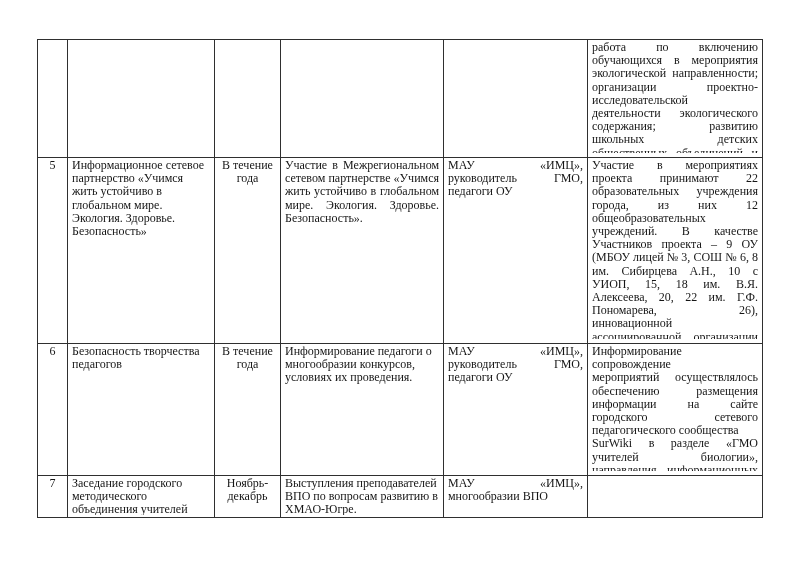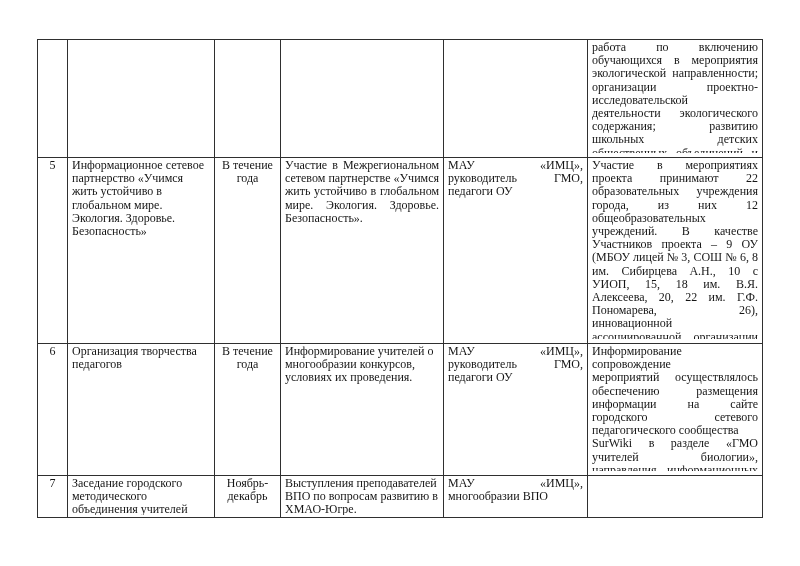--- a/index.html
+++ b/index.html
@@ -110,27 +110,27 @@
             <p class="just">Участие в мероприятиях проекта принимают 22 образовательных учреждения города, из них 12 общеобразовательных учреждений. В качестве Участников проекта – 9 ОУ (МБОУ лицей № 3, СОШ № 6, 8 им. Сибирцева А.Н., 10 с УИОП, 15, 18 им. В.Я. Алексеева, 20, 22 им. Г.Ф. Пономарева, 26), инновационной ассоциированной организации межрегионального партнерства – 3 ОУ (МБОУ СОШ № 32, 44, НШ «Прогимназия»)</p>
           </div>
         </td>
       </tr>
 
       <tr class="r6">
         <td class="c-num">
             <div class="clip">6</div>
           </td>
         <td class="c-act">
-            <div class="clip">Организация творчества педагогов</div>
+            <div class="clip">Безопасность творчества педагогов</div>
           </td>
         <td class="c-per">
             <div class="clip">В течение года</div>
           </td>
         <td class="c-part">
-            <div class="clip">Информирование учителей о многообразии конкурсов, условиях их проведения.</div>
+            <div class="clip">Информирование педагоги о многообразии конкурсов, условиях их проведения.</div>
           </td>
         <td class="c-resp">
             <div class="clip just">МАУ «ИМЦ», руководитель ГМО, педагоги ОУ</div>
           </td>
         <td class="c-res">
           <div class="clip">
             <p class="just">Информирование сопровождение</p>
             <p class="just">мероприятий осуществлялось обеспечению размещения информации на сайте городского сетевого педагогического сообщества</p>
             <p class="just">SurWiki в разделе «ГМО учителей биологии», направления информационных писем в ОУ</p>
           </div>

